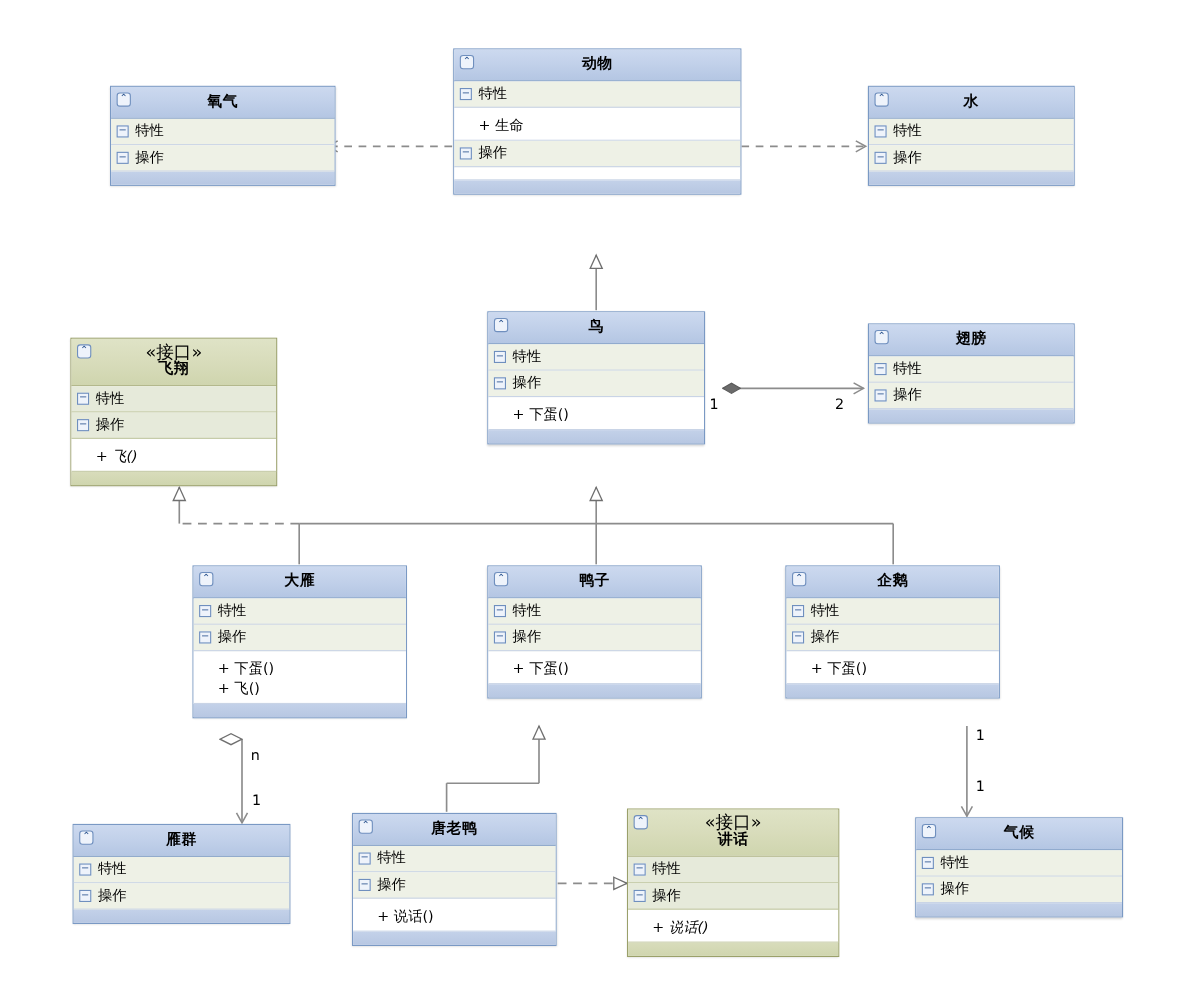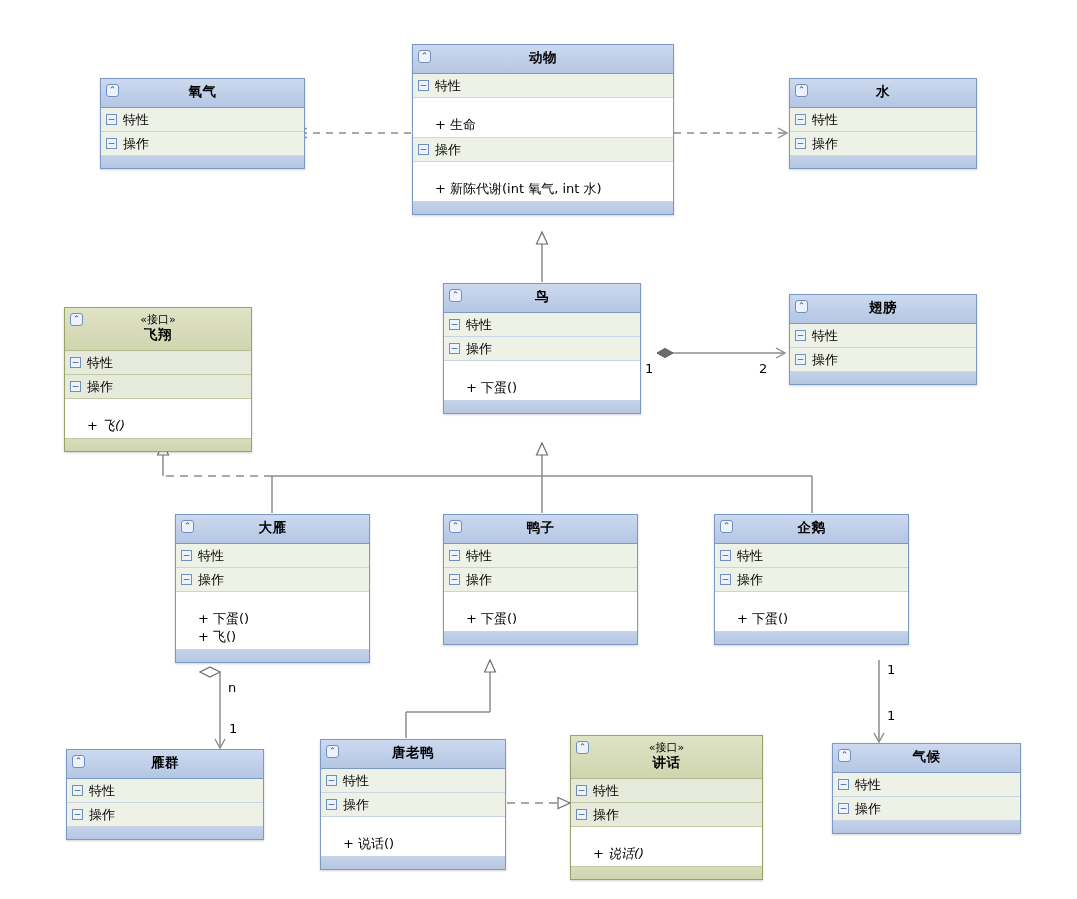--- a/index.html
+++ b/index.html
@@ -50,24 +50,23 @@
   }
   .iface .cls-header {
     background: linear-gradient(to bottom, #dfe3c6 0%, #d8dcbb 50%, #cfd5ae 100%);
     border-bottom: 1px solid #b3b88c;
   }
   .cls-name {
     font-weight: bold;
     font-size: 13.5px;
     line-height: 17px;
     letter-spacing: 0.5px;
-    font-family: Liberation Mono, monospace;
   }
   .cls-stereotype {
-    font-size: 11px;
+    font-size: 16px;
     line-height: 14px;
     font-weight: normal;
     letter-spacing: 0px;
   }
 
   
   .hdr-badge {
     position: absolute;
     left: 5px;
     top: 5px;
@@ -110,21 +109,21 @@
     background: #eef3fb;
     line-height: 8px;
     text-align: center;
     font-size: 9px;
     color: #2c5590;
   }
   .cls-members {
     box-sizing: border-box;
     background: #ffffff;
     border-bottom: 1px solid #c9d4e6;
-    padding: 18px 4px 3px 22px;
+    padding: 8px 4px 3px 22px;
   }
   .iface .cls-members {
     border-bottom: 1px solid #c3c9a4;
   }
   .member {
     line-height: 18px;
     font-size: 13px;
     white-space: nowrap;
   }
   .member.ital {
@@ -262,21 +261,20 @@
       <span>特性</span>
     </div>
     <div class="cls-members">
       <div class="member">+ 生命</div>
     </div>
     <div class="cls-section">
       <span class="sect-badge">−</span>
       <span>操作</span>
     </div>
     <div class="cls-members">
-      <div class="member">+ 新陈代谢(int 氧气, int 水)</div>
     </div>
     <div class="cls-footer"></div>
   </div>
 
   <div class="uml-class" style="left:789px; top:78px; width:188px;">
     <div class="cls-header">
       <span class="hdr-badge">⌃</span>
       <div class="cls-name">水</div>
     </div>
     <div class="cls-section">

